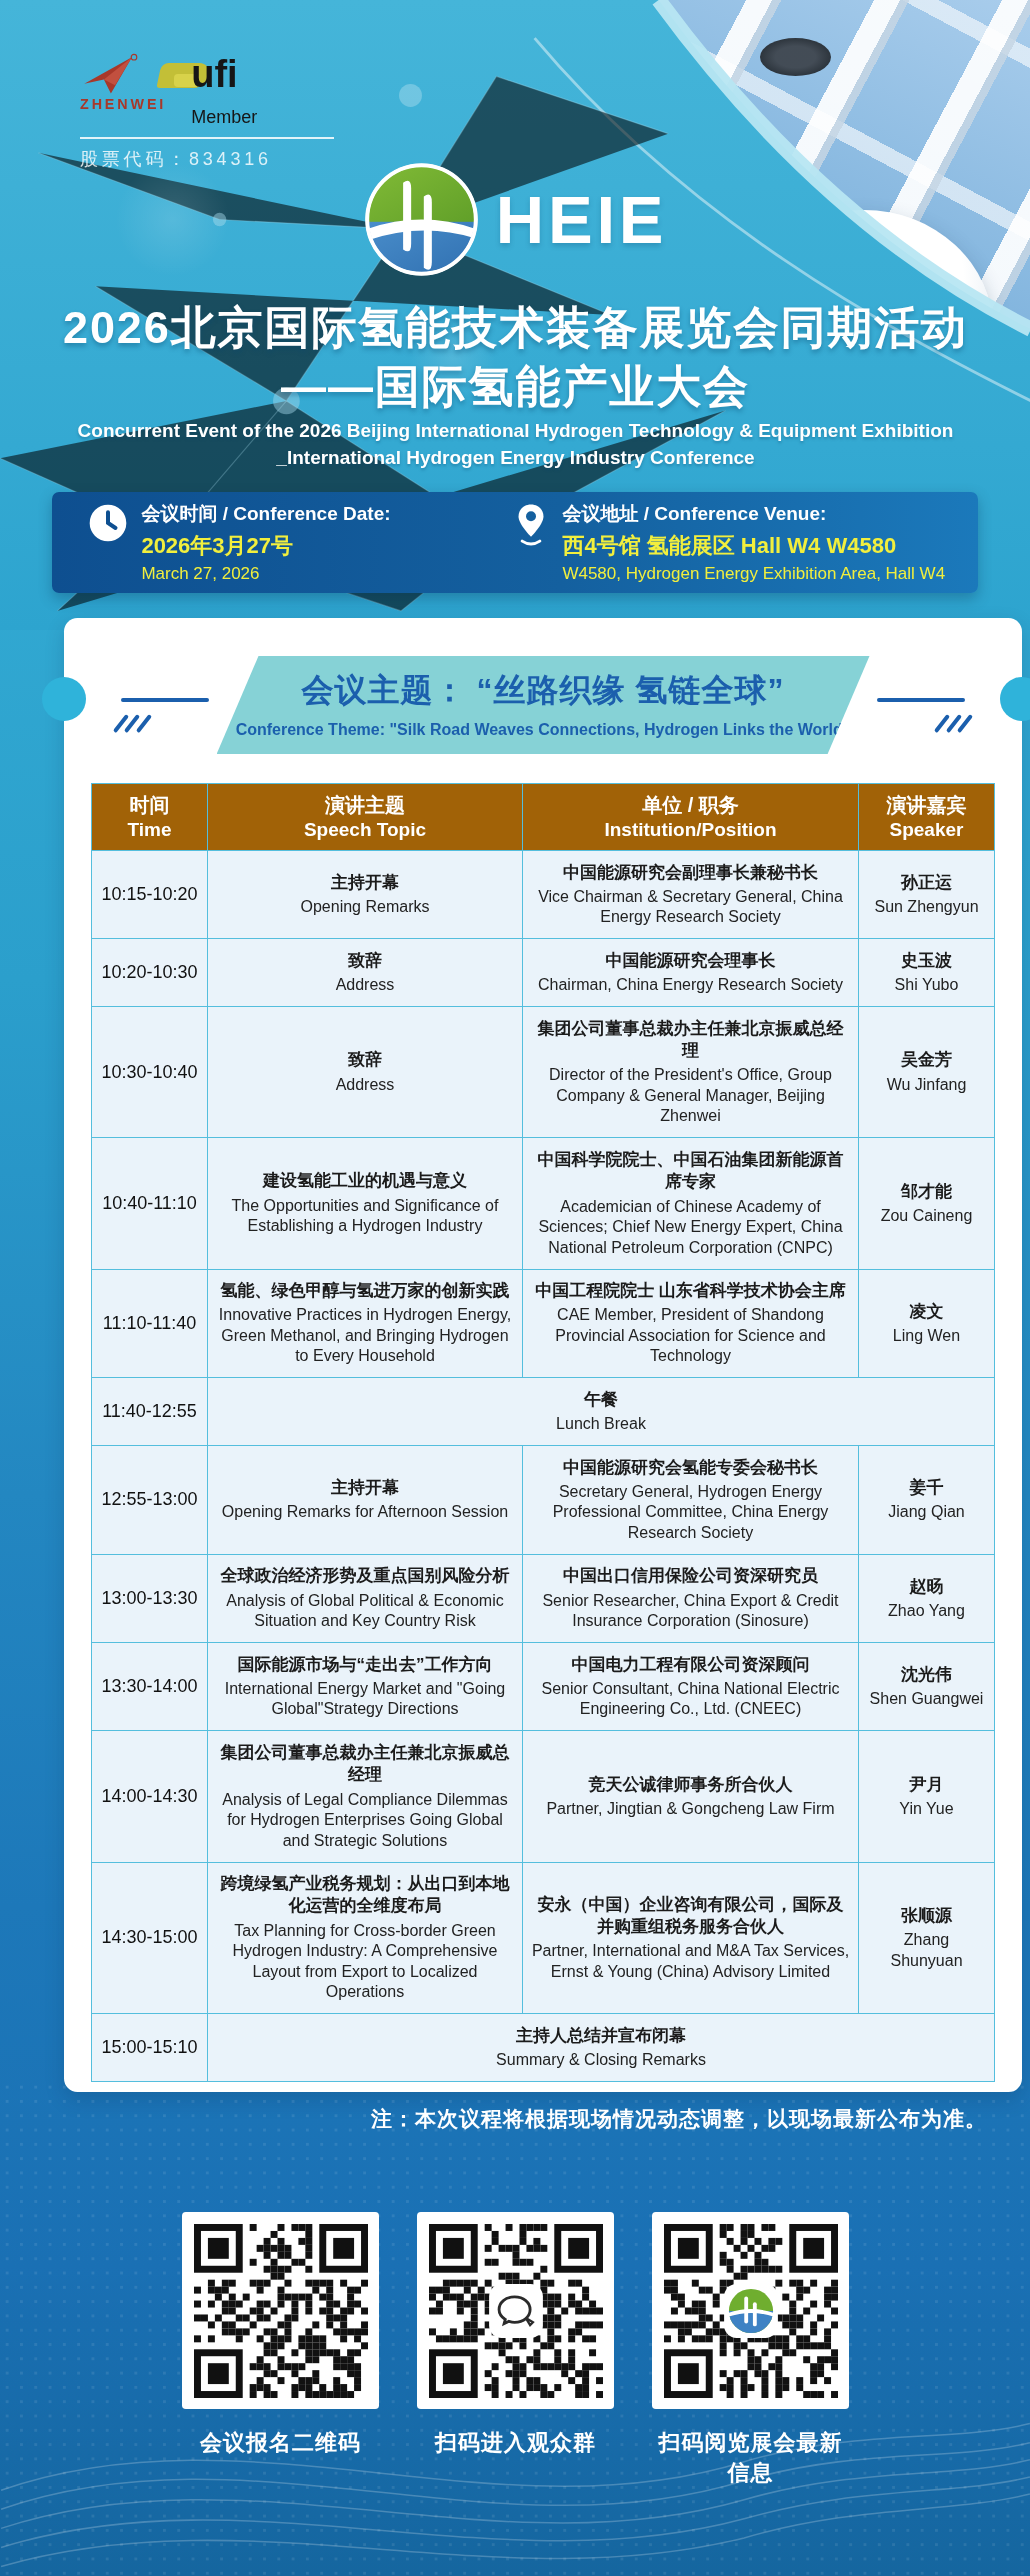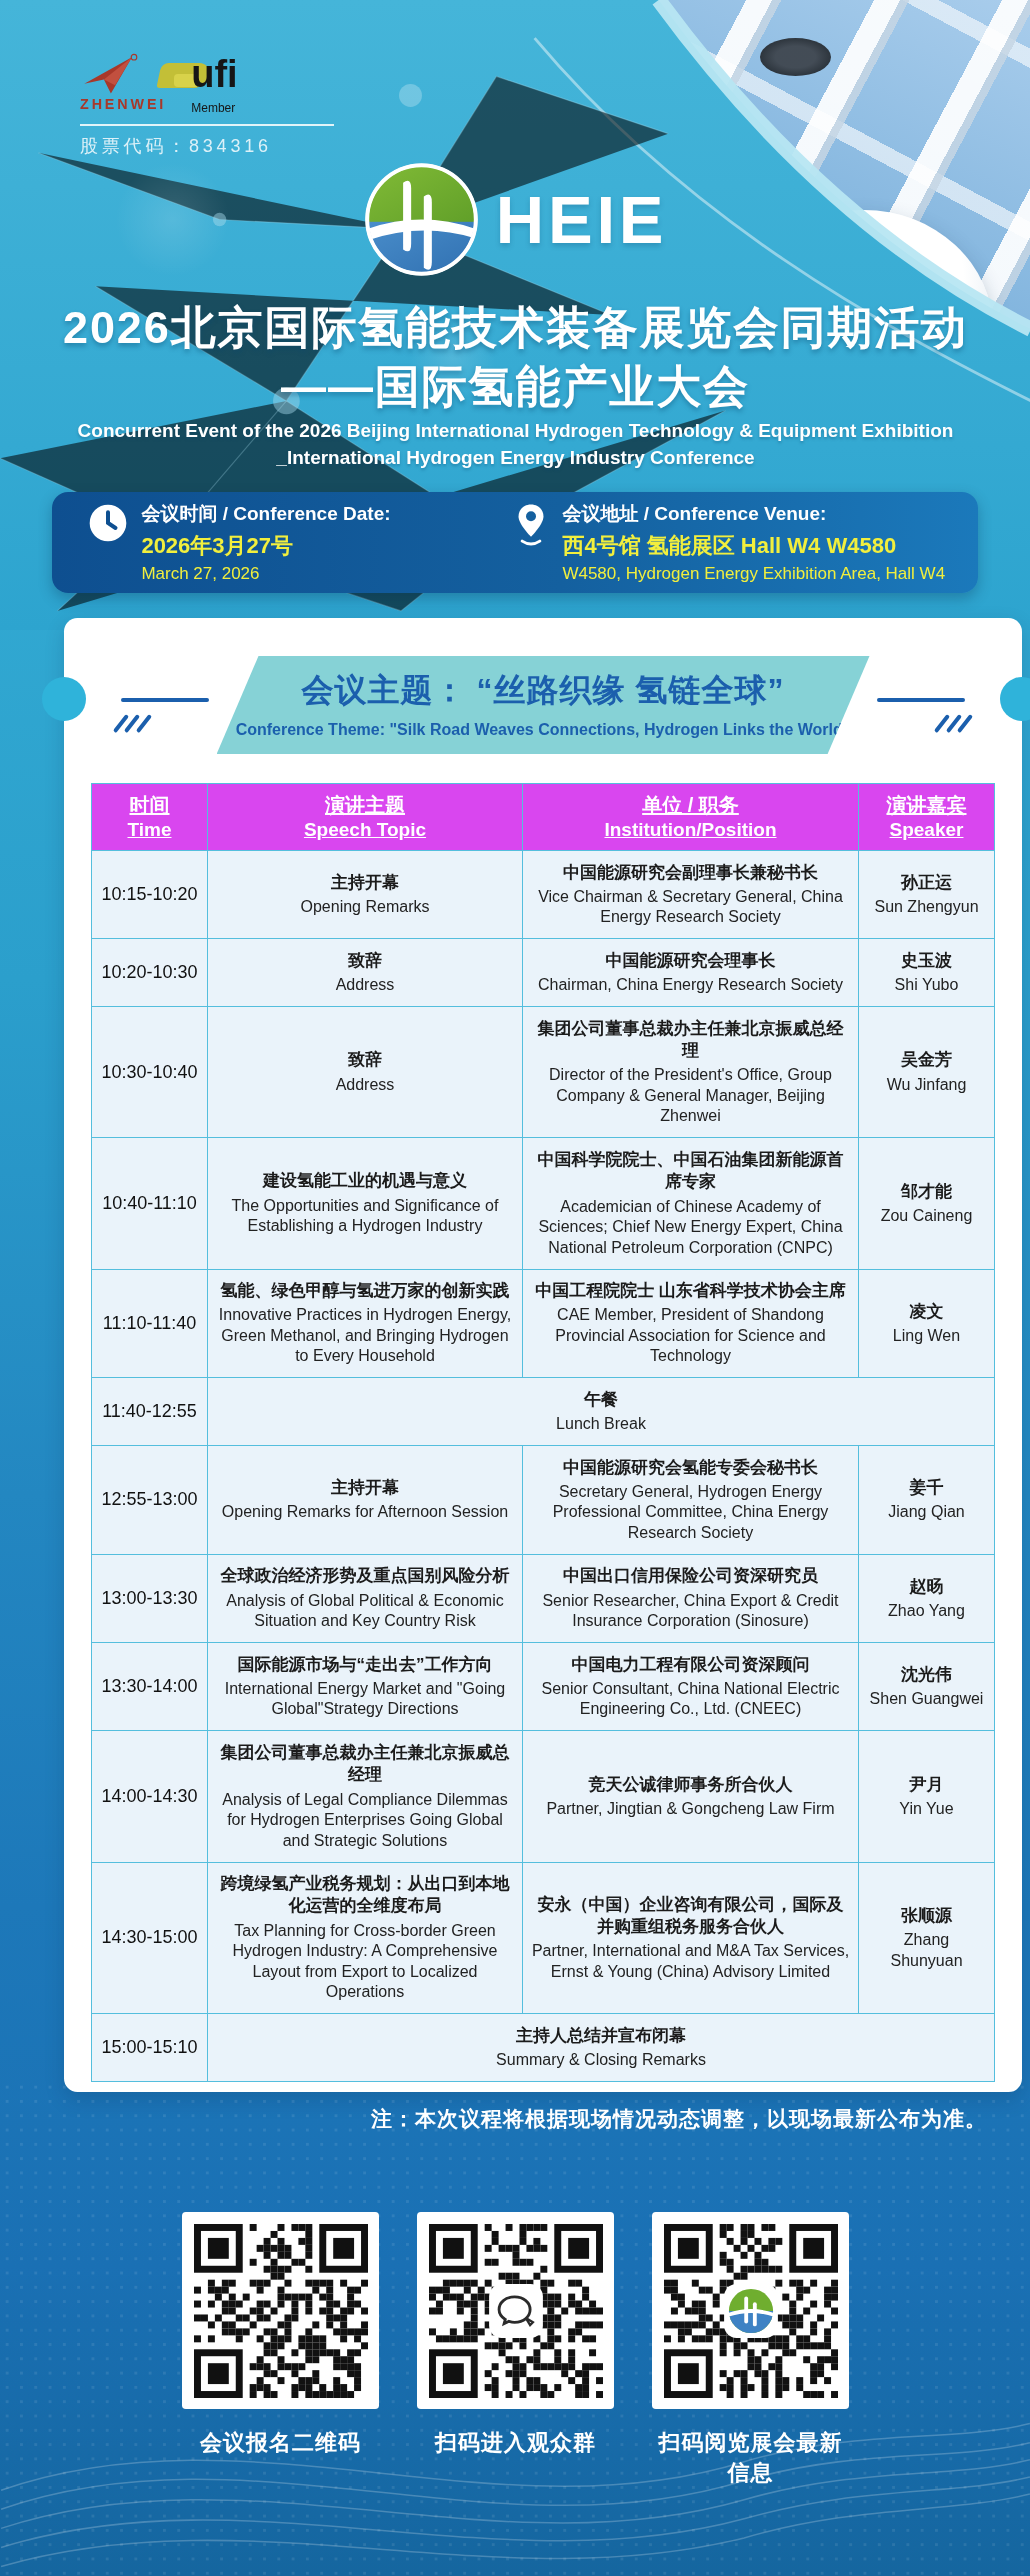--- a/index.html
+++ b/index.html
@@ -21,33 +21,33 @@
   .mesh{position:absolute;top:0;left:0;pointer-events:none;opacity:.55;}
   .bokeh{position:absolute;border-radius:50%;background:radial-gradient(rgba(255,255,255,.8),rgba(255,255,255,0) 70%);opacity:.16;pointer-events:none;}
   
   .logos{position:absolute;top:53px;left:80px;width:315px;color:#fff;}
   .logos-row{display:flex;align-items:flex-start;gap:25px;}
   .zw .zw-name{color:#a8382a;font-weight:bold;font-size:14.3px;letter-spacing:2.9px;margin-top:1px;}
   .ufi-wrap{position:relative;padding-top:1.9px;}
   .ufi-blob{position:absolute;left:-32px;top:9.5px;width:50px;height:25px;background:#c3bf37;border-radius:7.6px 13.4px 13.4px 3.8px;transform:skewX(-12deg);}
   .ufi-blob2{position:absolute;left:-17px;top:21px;width:25px;height:13.4px;background:#d8d24a;border-radius:3.8px;}
   .ufi-text{position:relative;font-size:38px;line-height:38px;font-weight:800;color:#161616;}
-  .ufi-member{position:relative;font-size:12px;color:#161616;margin-top:8px;}
+  .ufi-member{position:relative;font-size:18px;color:#161616;margin-top:14px;}
   .logos-divider{width:254px;height:1.9px;background:rgba(255,255,255,.85);margin:9.5px 0 7.6px 0;}
   .stock{font-size:18px;letter-spacing:3.8px;color:rgba(255,255,255,.82);}
   
   .brand{position:absolute;top:162px;left:0;width:100%;display:flex;justify-content:center;align-items:center;gap:17px;}
   .brand-name{font-size:67px;font-weight:800;color:#fff;letter-spacing:3.8px;text-shadow:0 2.9px 4.8px rgba(10,70,110,.25);text-align:right;}
   
   .title-cn{position:absolute;left:0;width:100%;text-align:center;color:#fff;font-weight:800;font-size:45px;letter-spacing:1.9px;text-shadow:0 2.9px 5.7px rgba(8,70,110,.4);}
   .t1{top:298px}.t2{top:357px}
   .title-en{position:absolute;left:0;width:100%;text-align:center;color:#fff;font-weight:600;font-size:19px;text-shadow:0 1.9px 2.9px rgba(8,70,110,.35);}
   .e1{top:420px}.e2{top:447px}
   
-  .info-bar{position:absolute;top:492px;left:52px;width:926px;height:101px;border-radius:16px;
+  .info-bar{position:absolute;top:492px;left:52px;width:926px;height:101px;border-radius:7px;
     background:linear-gradient(90deg,#0e4f90 0%,#14609f 55%,#1b79bb 100%);box-shadow:0 5.7px 13.4px rgba(5,45,80,.3);
     display:flex;align-items:center;}
   .info-half{display:flex;align-items:flex-start;gap:13.4px;padding-left:36px;box-sizing:border-box;}
   .info-half.left{width:425px;}
   .info-label{color:#fff;font-weight:bold;font-size:19px;margin-bottom:3.8px;}
   .info-cn{color:#f2ef3d;font-weight:bold;font-size:22px;margin-bottom:2.9px;}
   .info-en{color:#f2ef3d;font-size:17px;}
   .info-icon{margin-top:1.9px;flex:0 0 auto;}
   
   .card{position:absolute;top:618px;left:36px;width:958px;height:1474px;background:#ffffff;border-radius:13.4px;box-shadow:0 7.6px 19px rgba(0,40,80,.18);margin-left:28px;}
@@ -58,21 +58,21 @@
   .slashes{position:absolute;top:95px;display:flex;gap:7.6px;}
   .slashes.l{left:55px}.slashes.r{right:55px}
   .sl{width:3.8px;height:21px;background:#1b5fad;border-radius:1.9px;transform:rotate(38deg);}
   .theme-banner{position:relative;width:634px;margin:38px auto 0 auto;padding:13.4px 9.5px 15.3px 9.5px;background:#86d2d6;
     clip-path:polygon(42px 0,100% 0,calc(100% - 42px) 100%,0 100%);text-align:center;}
   .theme-cn{color:#1b5fad;font-weight:800;font-size:32px;letter-spacing:1px;}
   .theme-en{color:#1b5fad;font-size:16px;margin-top:7.6px;font-weight:600;}
   
   table.schedule{width:903px;margin:29px auto 0 auto;border-collapse:collapse;table-layout:fixed;}
   .schedule th,.schedule td{border:1.9px solid #54bedd;text-align:center;vertical-align:middle;}
-  .schedule th{background:#d946ef;color:#fff;padding:7.6px 3.8px;text-decoration:underline;}
+  .schedule th{background:#a16207;color:#fff;padding:7.6px 3.8px;}
   .th-cn{font-size:20px;font-weight:bold;line-height:1.3;}
   .th-en{font-size:19px;font-weight:600;line-height:1.3;}
   .schedule td{background:#eaf3fa;padding:10.5px 7.6px;color:#1b1b1b;}
   .schedule .time{font-size:18px;color:#111;}
   .schedule .cn{font-size:17px;font-weight:bold;line-height:1.32;}
   .schedule .en{font-size:16px;line-height:1.28;margin-top:2.9px;color:#222;}
   
   .note{position:absolute;top:2105px;right:44px;color:#fff;font-weight:bold;font-size:21px;letter-spacing:1px;}
   .bottom-deco{position:absolute;left:0;bottom:0;width:100%;height:496px;pointer-events:none;}
   .bottom-deco::before{content:"";position:absolute;inset:0;

